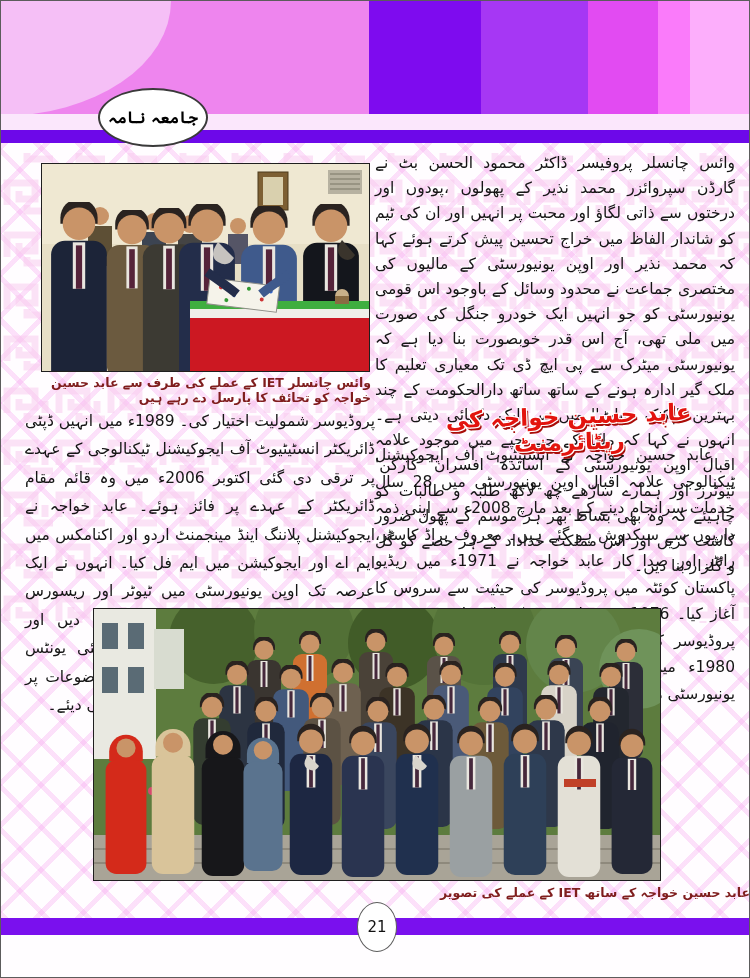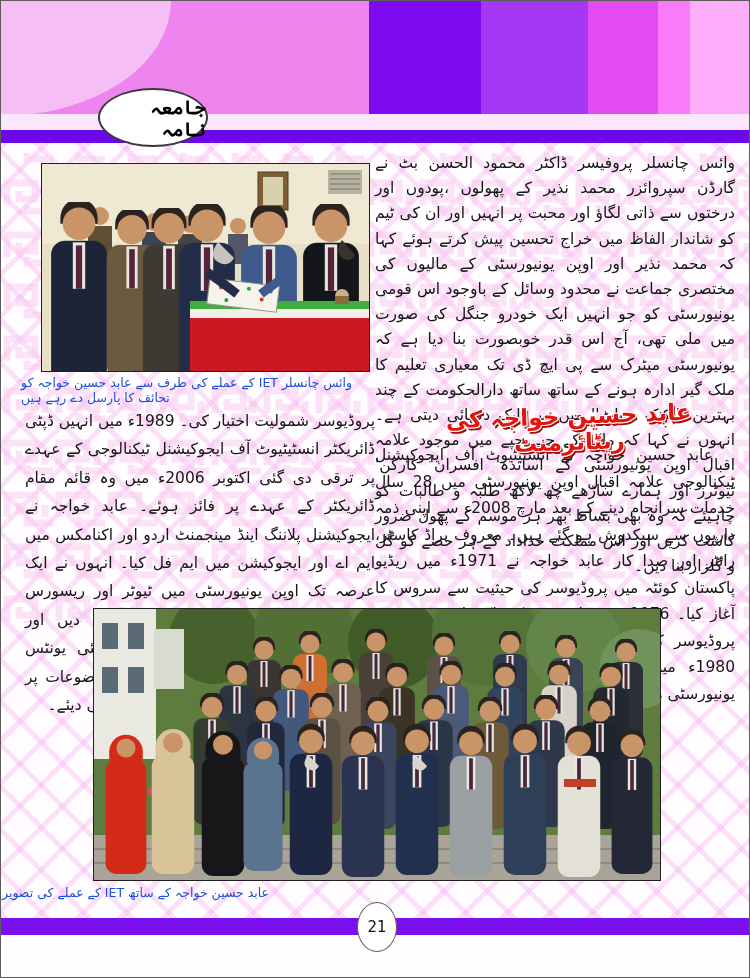--- a/index.html
+++ b/index.html
@@ -16,21 +16,21 @@
   .s2{left:480px;width:107px;background:#a637f4;}
   .s3{left:587px;width:70px;background:#e24bf2;}
   .s4{left:657px;width:32px;background:#fa7bfa;}
   .s5{left:689px;width:61px;background:#fcaefb;}
   .hdr-strip{position:absolute;left:0;top:113px;width:100%;height:16px;background:#fbe7fc;}
   .hdr-bar{position:absolute;left:0;top:129px;width:100%;height:13px;background:#6d08e9;}
   .masthead{
     position:absolute;left:97px;top:87px;width:106px;height:55px;background:#fff;
     border:2px solid #3a3a3a;border-radius:50%;z-index:6;display:flex;align-items:center;justify-content:center;
   }
-  .masthead span{font-family:"DejaVu Serif","Liberation Serif",serif;font-weight:bold;font-size:19px;color:#000;}
+  .masthead span{font-family:"DejaVu Serif","Liberation Serif",serif;font-weight:bold;font-size:16px;color:#000;}
   
   .body-area{position:absolute;left:0;top:142px;width:100%;height:775px;}
   .lattice{
     position:absolute;left:0;top:0;width:100%;height:100%;
     background-image:
       repeating-linear-gradient(45deg, rgba(246,158,238,.30) 0 5px, transparent 5px 30px),
       repeating-linear-gradient(135deg, rgba(246,158,238,.30) 0 5px, transparent 5px 30px);
   }
   .watermark{position:absolute;left:0;top:10px;width:100%;height:470px;opacity:.55;}
   
@@ -39,21 +39,21 @@
   .col-right-2{position:absolute;right:14px;top:441px;width:360px;font-size:15.5px;line-height:26.5px;z-index:3;text-indent:22px;}
   .col-left{position:absolute;left:24px;top:406px;width:350px;font-size:15.5px;line-height:28.4px;z-index:3;}
   .ret-heading{
     position:absolute;right:30px;top:402px;width:300px;text-align:center;z-index:4;
     transform:rotate(-2deg);
   }
   .ret-heading span{
     font-size:23px;font-weight:900;color:#e3140e;letter-spacing:1px;
     text-shadow:-1px -1px 0 #fff,1px -1px 0 #fff,-1px 1px 0 #fff,1px 1px 0 #fff,2px 3px 0 #a90c08;
   }
-  .caption{position:absolute;text-align:left;font-size:12.5px;color:#1d4ed8;z-index:3;direction:rtl;}
+  .caption{position:absolute;text-align:right;font-size:12.5px;color:#7f1d1d;z-index:3;direction:rtl;font-weight:bold;}
   .cap1{left:20px;top:374px;width:350px;}
   .cap2{left:1px;top:884px;width:100%;}
   
   .photo{position:absolute;border:1px solid #1f1f1f;background:#cfc8b2;z-index:3;}
   .photo1{left:40px;top:162px;width:327px;height:207px;}
   .photo2{left:92px;top:607px;width:566px;height:271px;}
   .photo svg{display:block;width:100%;height:100%;}
   
   .ftr-bar{position:absolute;left:0;top:917px;width:100%;height:17px;background:#7a10ee;z-index:4;}
   .page-oval{

